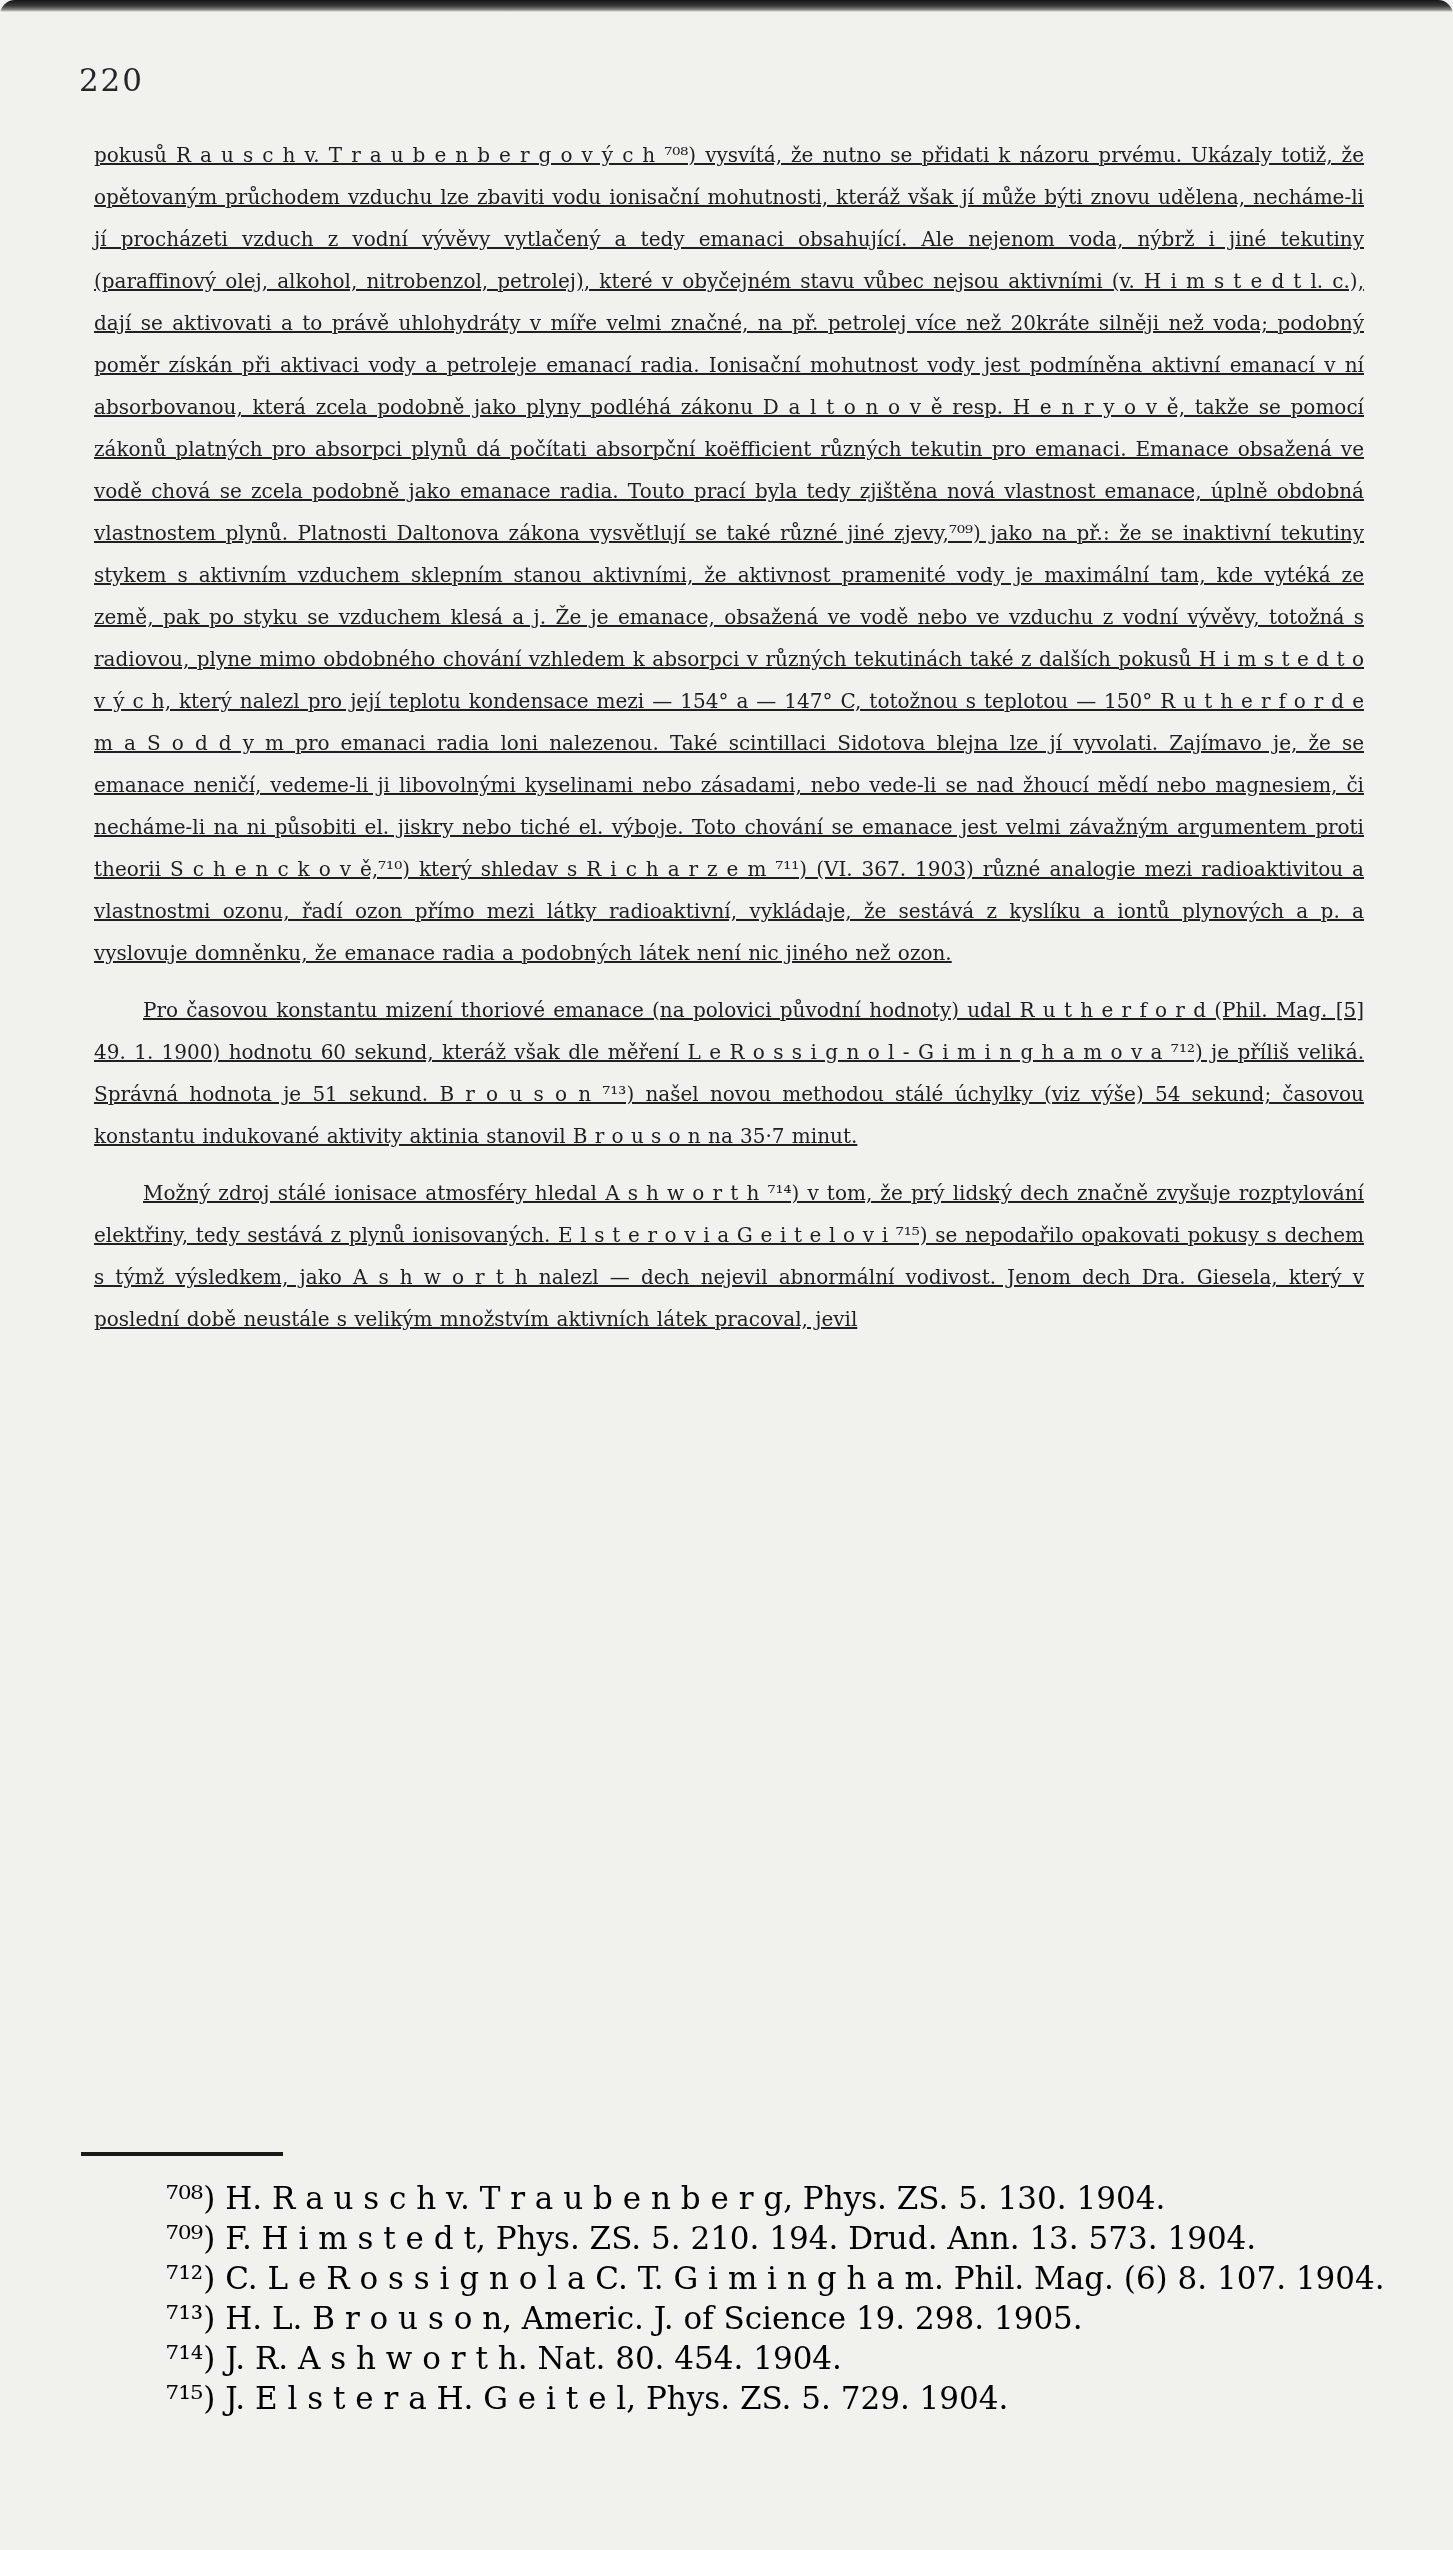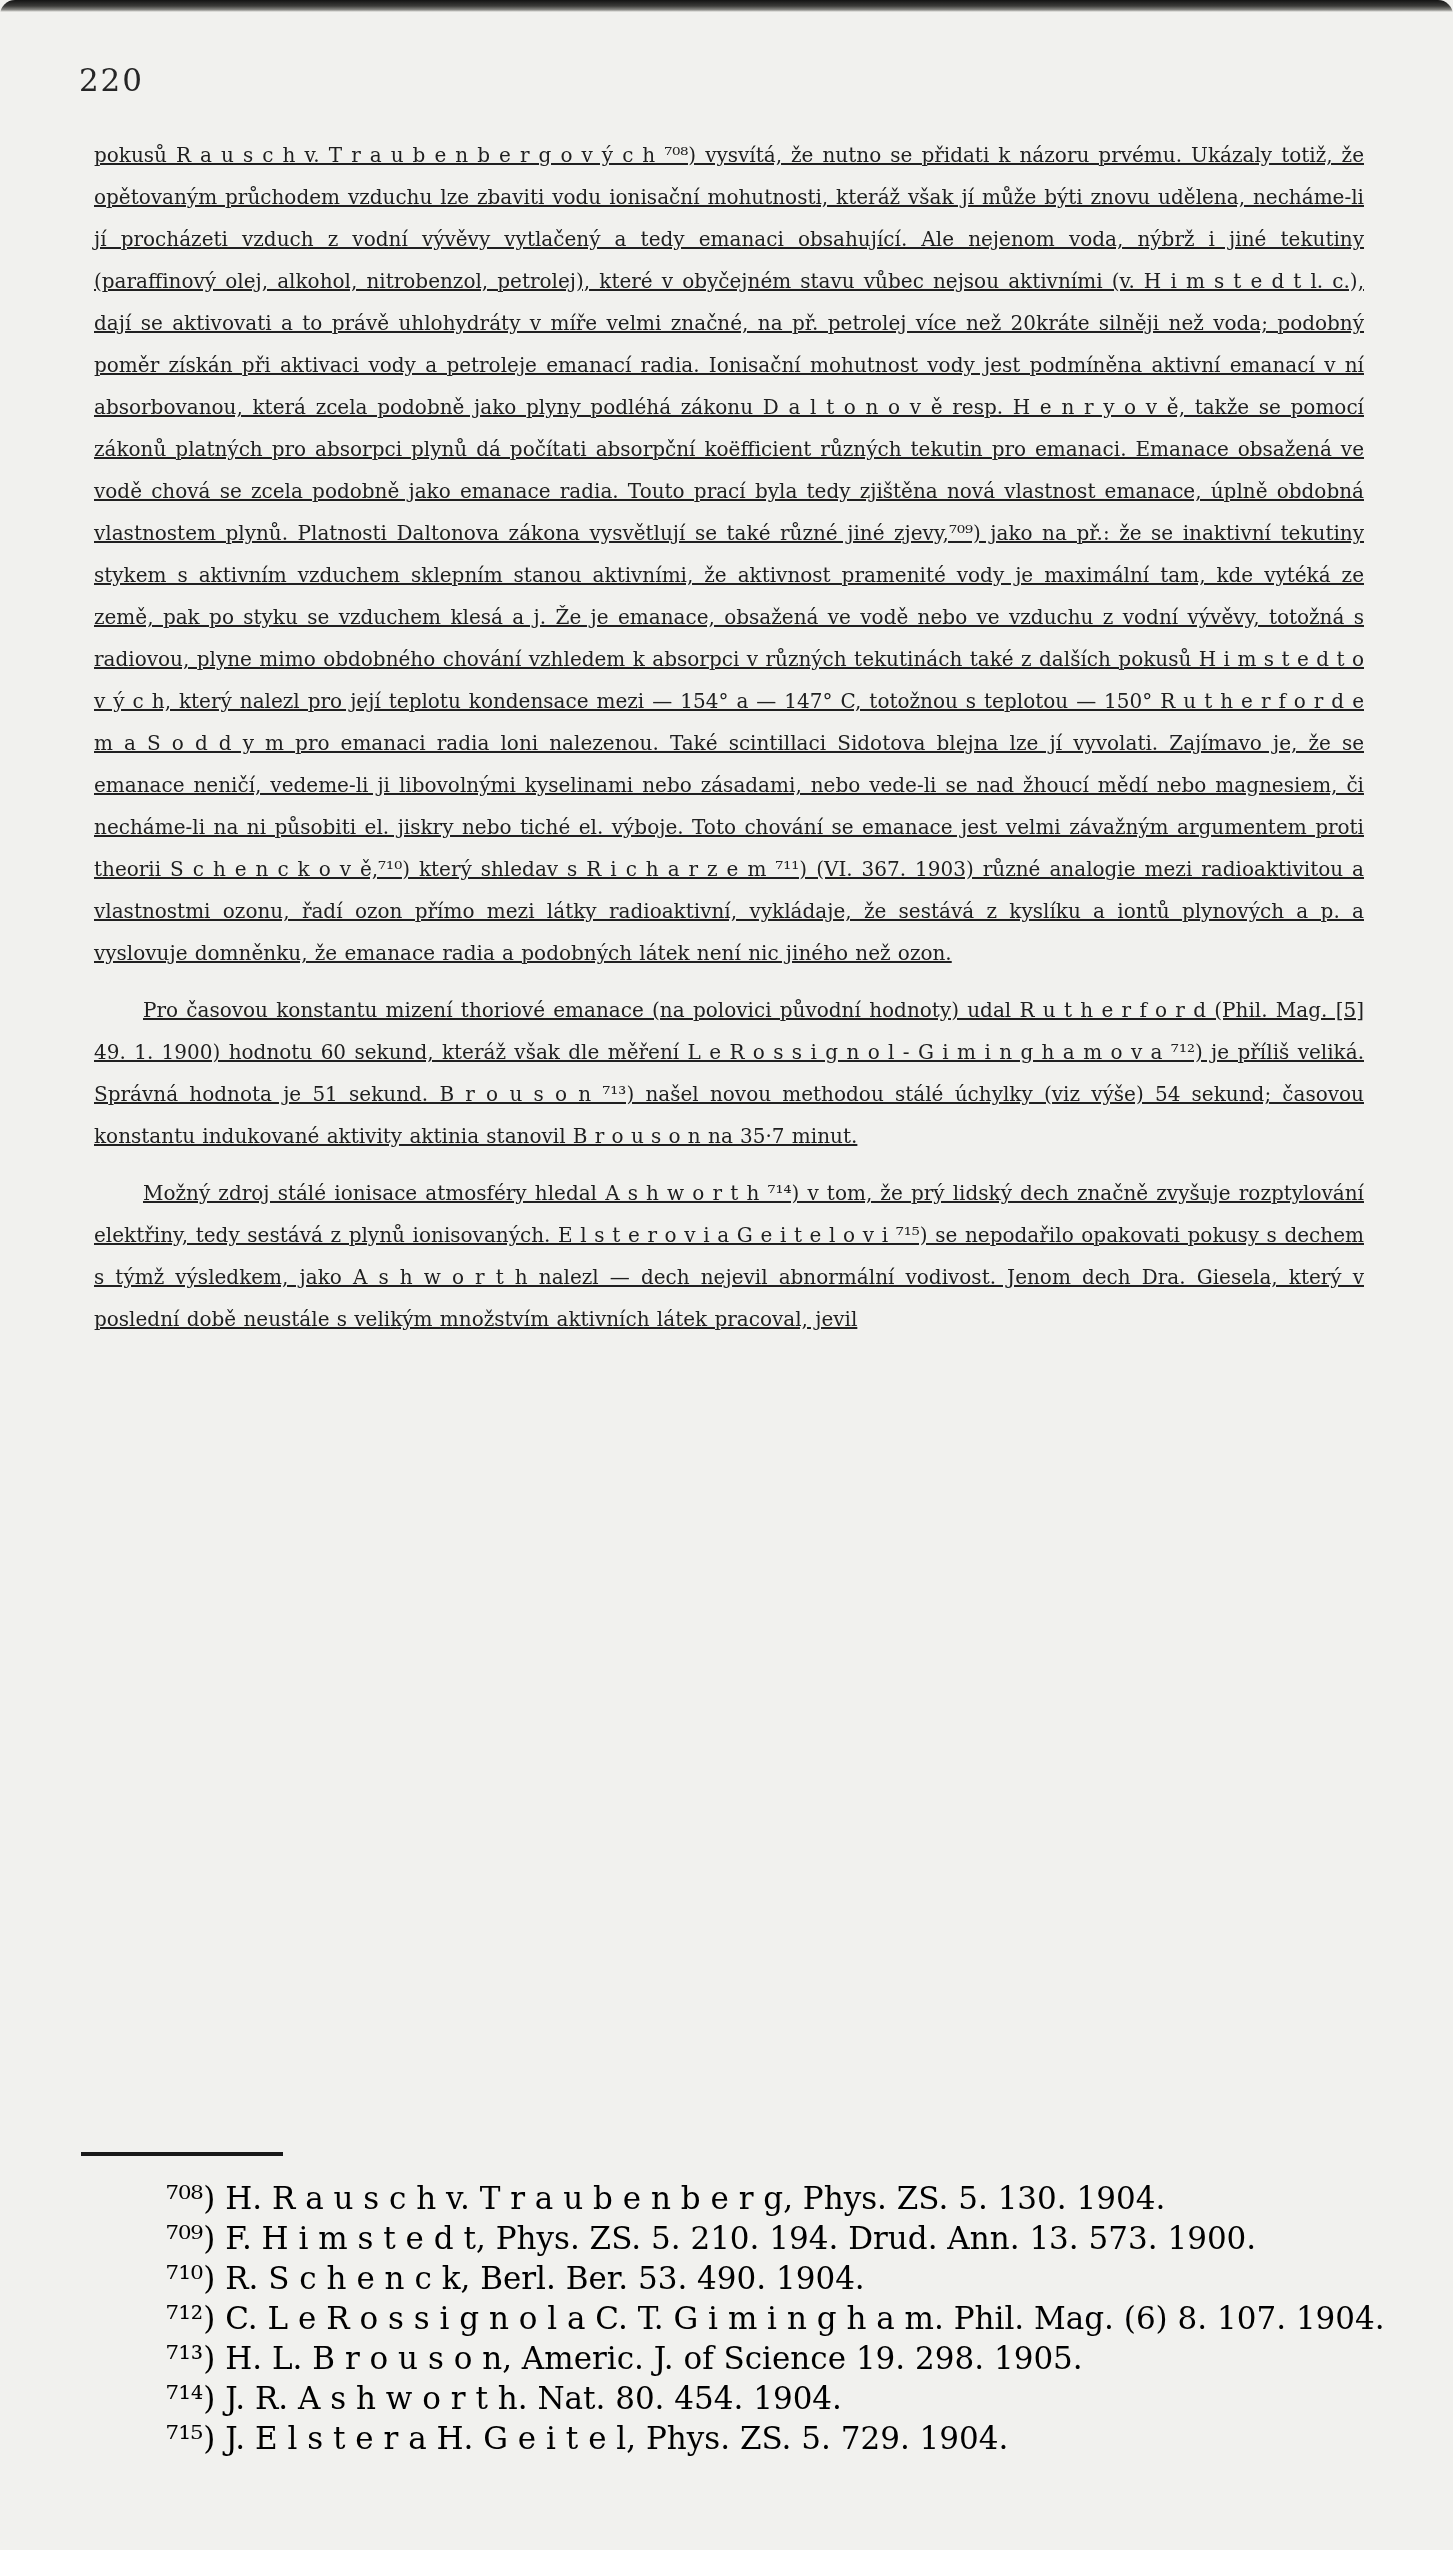--- a/index.html
+++ b/index.html
@@ -82,22 +82,21 @@
 
   <div class="body-text">
     <p class="para">pokusů R a u s c h  v.  T r a u b e n b e r g o v ý c h ⁷⁰⁸) vysvítá, že nutno se přidati k názoru prvému. Ukázaly totiž, že opětovaným průchodem vzduchu lze zbaviti vodu ionisační mohutnosti, kteráž však jí může býti znovu udělena, necháme-li jí procházeti vzduch z vodní vývěvy vytlačený a tedy emanaci obsahující. Ale nejenom voda, nýbrž i jiné tekutiny (paraffinový olej, alkohol, nitrobenzol, petrolej), které v obyčejném stavu vůbec nejsou aktivními (v. H i m s t e d t  l. c.), dají se aktivovati a to právě uhlohydráty v míře velmi značné, na př. petrolej více než 20kráte silněji než voda; podobný poměr získán při aktivaci vody a petroleje emanací radia. Ionisační mohutnost vody jest podmíněna aktivní emanací v ní absorbovanou, která zcela podobně jako plyny podléhá zákonu D a l t o n o v ě  resp.  H e n r y o v ě, takže se pomocí zákonů platných pro absorpci plynů dá počítati absorpční koëfficient různých tekutin pro emanaci. Emanace obsažená ve vodě chová se zcela podobně jako emanace radia. Touto prací byla tedy zjištěna nová vlastnost emanace, úplně obdobná vlastnostem plynů. Platnosti Daltonova zákona vysvětlují se také různé jiné zjevy,⁷⁰⁹) jako na př.: že se inaktivní tekutiny stykem s aktivním vzduchem sklepním stanou aktivními, že aktivnost pramenité vody je maximální tam, kde vytéká ze země, pak po styku se vzduchem klesá a j. Že je emanace, obsažená ve vodě nebo ve vzduchu z vodní vývěvy, totožná s radiovou, plyne mimo obdobného chování vzhledem k absorpci v různých tekutinách také z dalších pokusů H i m s t e d t o v ý c h, který nalezl pro její teplotu kondensace mezi — 154° a — 147° C, totožnou s teplotou — 150° R u t h e r f o r d e m  a  S o d d y m  pro emanaci radia loni nalezenou. Také scintillaci Sidotova blejna lze jí vyvolati. Zajímavo je, že se emanace neničí, vedeme-li ji libovolnými kyselinami nebo zásadami, nebo vede-li se nad žhoucí mědí nebo magnesiem, či necháme-li na ni působiti el. jiskry nebo tiché el. výboje. Toto chování se emanace jest velmi závažným argumentem proti theorii S c h e n c k o v ě,⁷¹⁰) který shledav s R i c h a r z e m ⁷¹¹) (VI. 367. 1903) různé analogie mezi radioaktivitou a vlastnostmi ozonu, řadí ozon přímo mezi látky radioaktivní, vykládaje, že sestává z kyslíku a iontů plynových a p. a vyslovuje domněnku, že emanace radia a podobných látek není nic jiného než ozon.</p>
     <p class="para indent">Pro časovou konstantu mizení thoriové emanace (na polovici původní hodnoty) udal R u t h e r f o r d (Phil. Mag. [5] 49. 1. 1900) hodnotu 60 sekund, kteráž však dle měření L e  R o s s i g n o l - G i m i n g h a m o v a ⁷¹²) je příliš veliká. Správná hodnota je 51 sekund. B r o u s o n ⁷¹³) našel novou methodou stálé úchylky (viz výše) 54 sekund; časovou konstantu indukované aktivity aktinia stanovil B r o u s o n na 35·7 minut.</p>
     <p class="para indent">Možný zdroj stálé ionisace atmosféry hledal A s h w o r t h ⁷¹⁴) v tom, že prý lidský dech značně zvyšuje rozptylování elektřiny, tedy sestává z plynů ionisovaných. E l s t e r o v i  a  G e i t e l o v i ⁷¹⁵) se nepodařilo opakovati pokusy s dechem s týmž výsledkem, jako A s h w o r t h nalezl — dech nejevil abnormální vodivost. Jenom dech Dra. Giesela, který v poslední době neustále s velikým množstvím aktivních látek pracoval, jevil</p>
   </div>
 
   <div class="footnotes">
     <div class="footnote-rule"></div>
     <div class="footnote">⁷⁰⁸) H. R a u s c h  v.  T r a u b e n b e r g, Phys. ZS. 5. 130. 1904.</div>
-    <div class="footnote">⁷⁰⁹) F. H i m s t e d t, Phys. ZS. 5. 210. 194. Drud. Ann. 13. 573. 1900.</div>
-    <div class="footnote">⁷¹⁰) R. S c h e n c k, Berl. Ber. 53. 490. 1904.</div>
+    <div class="footnote">⁷⁰⁹) F. H i m s t e d t, Phys. ZS. 5. 210. 194. Drud. Ann. 13. 573. 1904.</div>
     <div class="footnote">⁷¹²) C. L e  R o s s i g n o l  a  C. T. G i m i n g h a m. Phil. Mag. (6) 8. 107. 1904.</div>
     <div class="footnote">⁷¹³) H. L. B r o u s o n, Americ. J. of Science 19. 298. 1905.</div>
     <div class="footnote">⁷¹⁴) J. R. A s h w o r t h. Nat. 80. 454. 1904.</div>
     <div class="footnote">⁷¹⁵) J. E l s t e r  a  H. G e i t e l, Phys. ZS. 5. 729. 1904.</div>
   </div>
 
 </div>
 
 
 </body></html>

